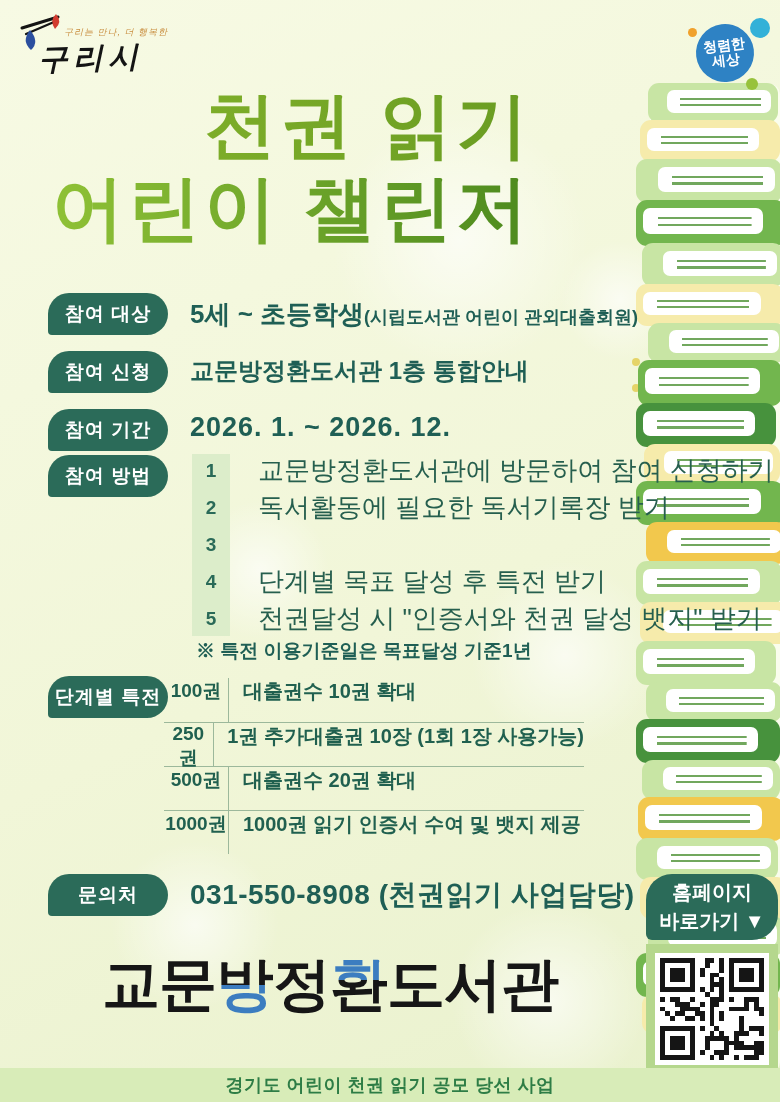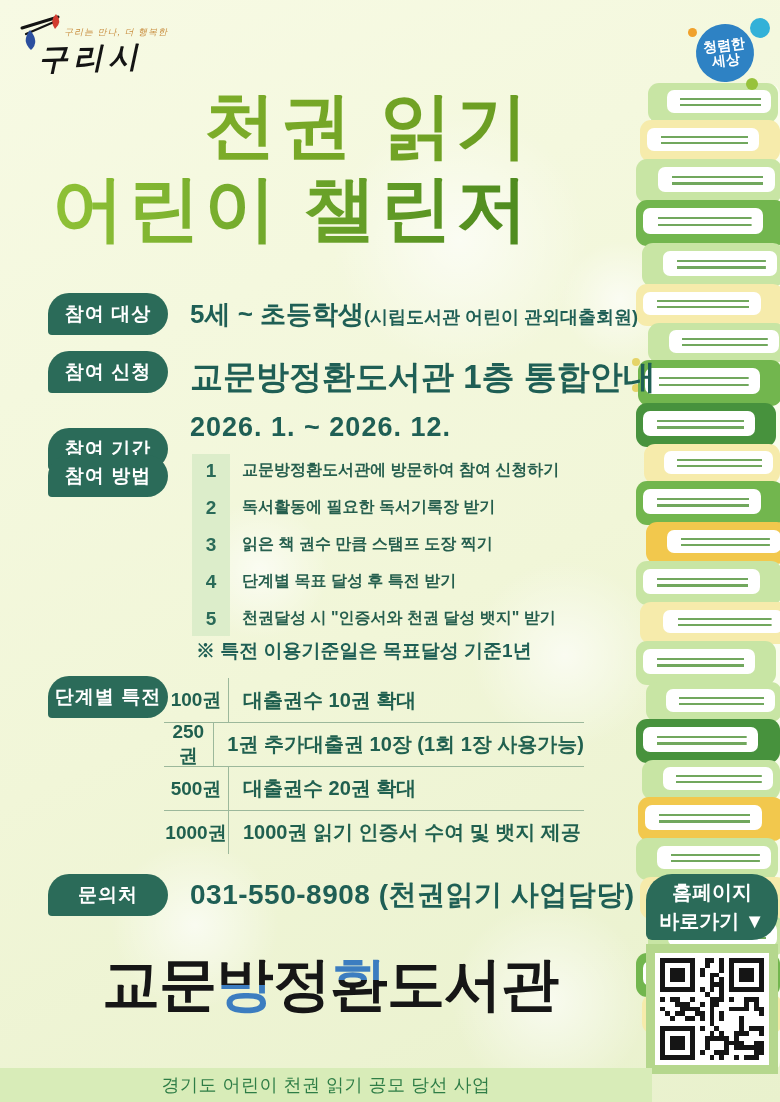--- a/index.html
+++ b/index.html
@@ -40,41 +40,41 @@
   
   .title { position:absolute; left:52px; top:84px; z-index:2; font-weight:800; font-size:72px; line-height:1.15; letter-spacing:4px;text-align:right; }
   .title span { display:block; -webkit-background-clip:text; background-clip:text; color:transparent; }
   .t1 { background-image:linear-gradient(90deg,#86b52c,#699c22); }
   .t2 { background-image:linear-gradient(90deg,#8fc136,#4d8a1e); }
 
   
   .pill { position:absolute; left:48px; width:120px; height:42px; background:#2b6b59; color:#fff;
     display:flex; align-items:center; justify-content:center; font-size:19px; font-weight:800;
     border-radius:21px 21px 21px 4px; z-index:2; letter-spacing:1px; }
-  .p-target  { top:293px; } .p-apply { top:351px; } .p-period { top:428px; }
+  .p-target  { top:293px; } .p-apply { top:351px; } .p-period { top:409px; }
   .p-method  { top:455px;text-align:right; } .p-benefit { top:676px; } .p-contact { top:874px; }
 
   .val { position:absolute; left:190px; color:#1f5f55; font-weight:800; z-index:2; white-space:nowrap; }
   .v-target  { top:297px; font-size:26px; }
   .v-target .sub { font-size:18px; font-weight:700; }
-  .v-apply   { top:355px; font-size:33px; }
+  .v-apply   { top:355px; font-size:24px; }
   .v-period  { top:412px; font-size:27px; letter-spacing:1px; }
   .v-contact { top:876px; font-size:28px; letter-spacing:.5px; }
 
   
   .method { position:absolute; left:192px; top:452px; z-index:2; }
   .method-strip { position:absolute; left:0; top:2px; width:38px; height:182px; background:#dcedca; }
   .step { position:relative; display:flex; align-items:center; height:37px; }
   .step-num { width:38px; text-align:center; font-weight:800; font-size:19px; color:#2a6a58; z-index:1; }
-  .step-text { margin-left:12px; font-size:16px; font-weight:700; color:#265f4e; white-space:nowrap; }
+  .step-text { margin-left:28px; font-size:26px; font-weight:400; color:#265f4e; white-space:nowrap; }
   .method-note { position:absolute; left:196px; top:638px; font-size:19px; font-weight:800; color:#1f5f55; z-index:2; }
 
   
   .benefits { position:absolute; left:164px; top:678px; width:420px; z-index:2; }
-  .brow { display:flex; align-items:center; height:44px; }
+  .brow { display:flex; height:44px; }
   .brow + .brow { border-top:1px solid #9cb89b; }
   .blevel { width:64px; text-align:center; font-size:19px; font-weight:700; color:#20604f; }
   .bdiv { width:1px; align-self:stretch; background:#9cb89b; margin:0 0; }
   .btext { padding-left:14px; font-size:20px; font-weight:700; color:#20604f; white-space:nowrap; }
   .brow:first-child .bdiv, .brow:last-child .bdiv { background:#9cb89b; }
 
   
   .lib-logo { position:absolute; left:0; top:946px; width:660px; text-align:center; z-index:2;
     font-size:58px; font-weight:800; color:#161616; letter-spacing:-1px; white-space:nowrap; }
   .lib-logo .accent-b, .lib-logo .accent-t { -webkit-background-clip:text; background-clip:text; color:transparent; }
@@ -86,23 +86,23 @@
     border-radius:26px 26px 26px 6px; color:#fff; display:flex; flex-direction:column; align-items:center;
     justify-content:center; font-size:20px; font-weight:800; line-height:1.45; z-index:3; cursor:pointer; }
   .qr-frame { position:absolute; left:646px; top:944px; width:132px; height:130px; background:#b5d78d;
     z-index:3; display:flex; align-items:center; justify-content:center; }
   .qr-inner { width:114px; height:112px; background:#fff; padding:5px; }
   .qr-grid { width:100%; height:100%; display:grid; grid-template-columns:repeat(21,1fr); grid-template-rows:repeat(21,1fr); }
   .qr-grid div { background:transparent; }
   .qr-grid div.on { background:#151515; }
 
   
-  .footer-bar { position:absolute; left:0; top:1068px; width:652px; height:34px; background:#d8ecb8;
+  .footer-bar { position:absolute; left:0; top:1068px; width:780px; height:34px; background:#d8ecb8;
     display:flex; align-items:center; justify-content:center; z-index:4;
-    font-size:18px; font-weight:400; color:#2e7d46; letter-spacing:.5px; }
+    font-size:18px; font-weight:700; color:#2e7d46; letter-spacing:.5px; }
 
   
   .book-stack { position:absolute; left:636px; top:86px; width:144px; z-index:2; display:flex; flex-direction:column; }
   .book { position:relative; border-radius:11px; margin-top:-3px; }
   .book .page { position:absolute; top:18%; height:56%; width:80%; background-color:#fff; border-radius:7px;
     background-image:linear-gradient(to bottom, transparent 35%, rgba(98,158,76,.9) 35% 44%, transparent 44% 62%, rgba(98,158,76,.9) 62% 71%, transparent 71%);
     background-size:78% 100%; background-repeat:no-repeat; background-position:55% 0; }
   .book .pl { left:7px; } .book .pr { right:7px; }
 </style>
 </head>
@@ -237,21 +237,20 @@
     <div class="step">
       <span class="step-num">1</span>
       <span class="step-text">교문방정환도서관에 방문하여 참여 신청하기</span>
     </div>
     <div class="step">
       <span class="step-num">2</span>
       <span class="step-text">독서활동에 필요한 독서기록장 받기</span>
     </div>
     <div class="step">
       <span class="step-num">3</span>
-      <span class="step-text">읽은 책 권수 만큼 스탬프 도장 찍기</span>
     </div>
     <div class="step">
       <span class="step-num">4</span>
       <span class="step-text">단계별 목표 달성 후  특전 받기</span>
     </div>
     <div class="step">
       <span class="step-num">5</span>
       <span class="step-text">천권달성 시 "인증서와 천권 달성 뱃지" 받기</span>
     </div>
   </div>

